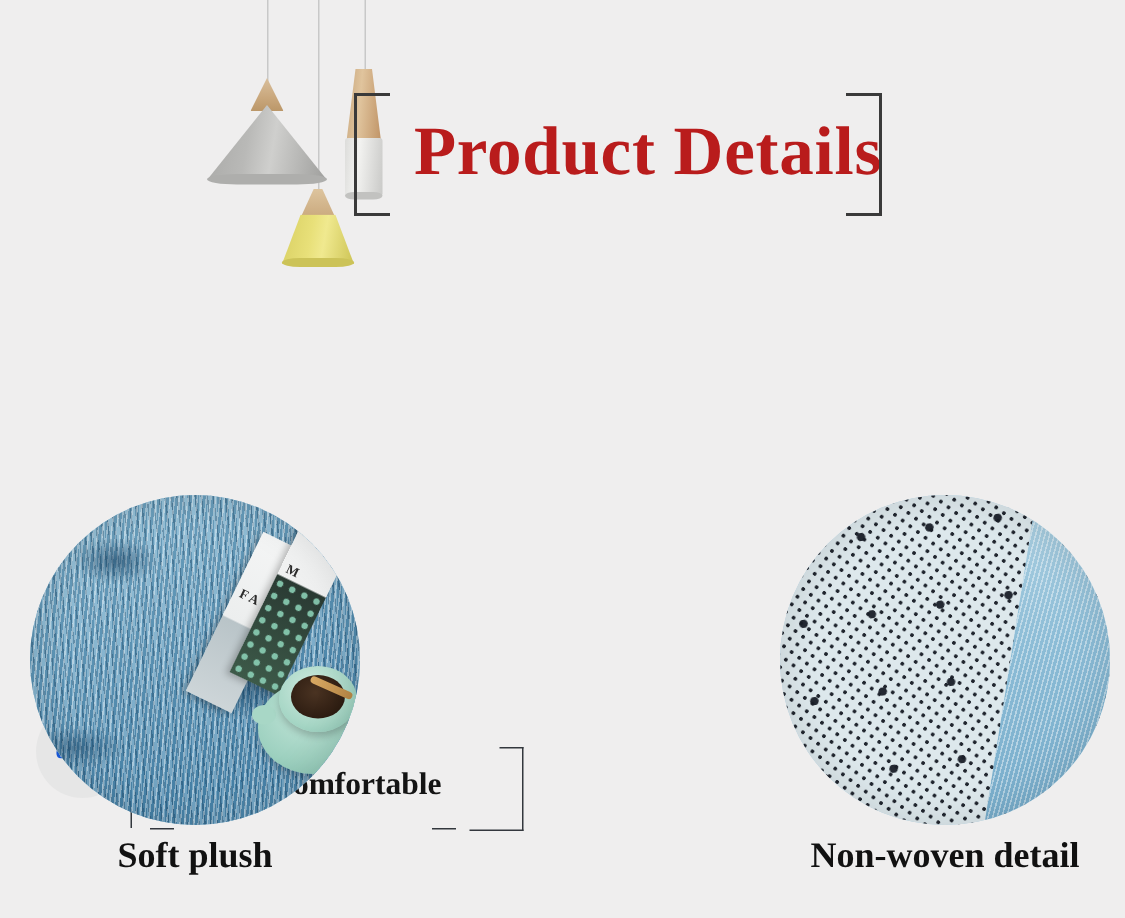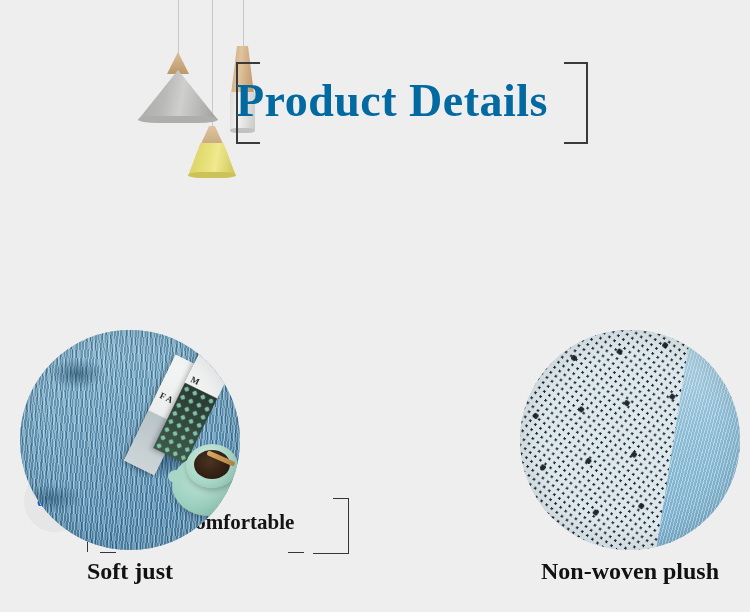--- a/index.html
+++ b/index.html
@@ -145,26 +145,26 @@
     left: 236px;
     top: 62px;
     width: 352px;
     height: 80px;
   }
   .title-text {
     position: absolute;
     left: 0;
     top: 0;
     width: 352px;
-    text-align: left;
+    text-align: right;
     font-family: "Liberation Serif", serif;
     font-weight: bold;
     font-size: 46px;
     line-height: 78px;
-    color: #0369a1;
+    color: #b91c1c;
     letter-spacing: 0.5px;
     white-space: nowrap;
   }
   .bracket {
     position: absolute;
     top: 0;
     width: 22px;
     height: 78px;
     border-top: 2px solid #3a3a3a;
     border-bottom: 2px solid #3a3a3a;
@@ -519,29 +519,29 @@
           <span class="mag-text">M</span>
           <span class="mag-b-spots"></span>
         </div>
         <div class="saucer"></div>
         <div class="handle"></div>
         <div class="cup"></div>
         <div class="cup-inner"></div>
         <div class="spoon"></div>
         <div class="vignette"></div>
       </div>
-      <div class="caption">Soft just</div>
+      <div class="caption">Soft plush</div>
     </div>
 
 
     <div class="feature feature-3">
       <div class="circle">
         <div class="backing"></div>
         <div class="backing-flowers"></div>
         <div class="backing-edge"></div>
         <div class="vignette"></div>
       </div>
-      <div class="caption">Non-woven plush</div>
+      <div class="caption">Non-woven detail</div>
     </div>
 
   </div>
 
 </div>
 
 </body></html>

